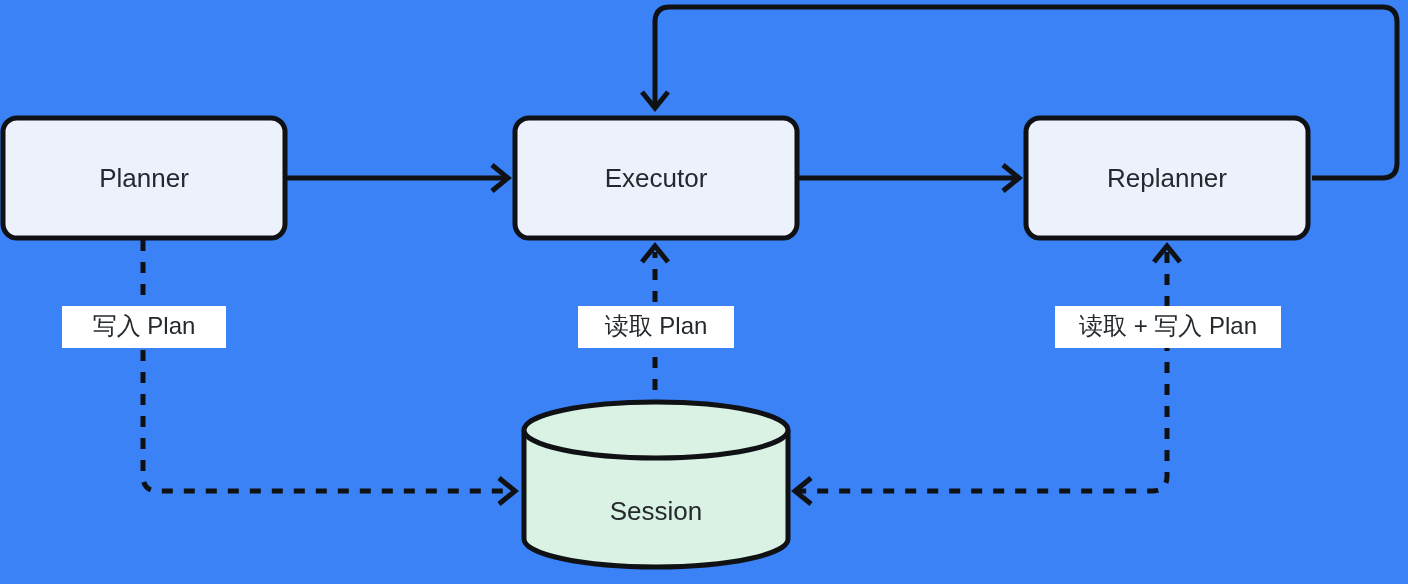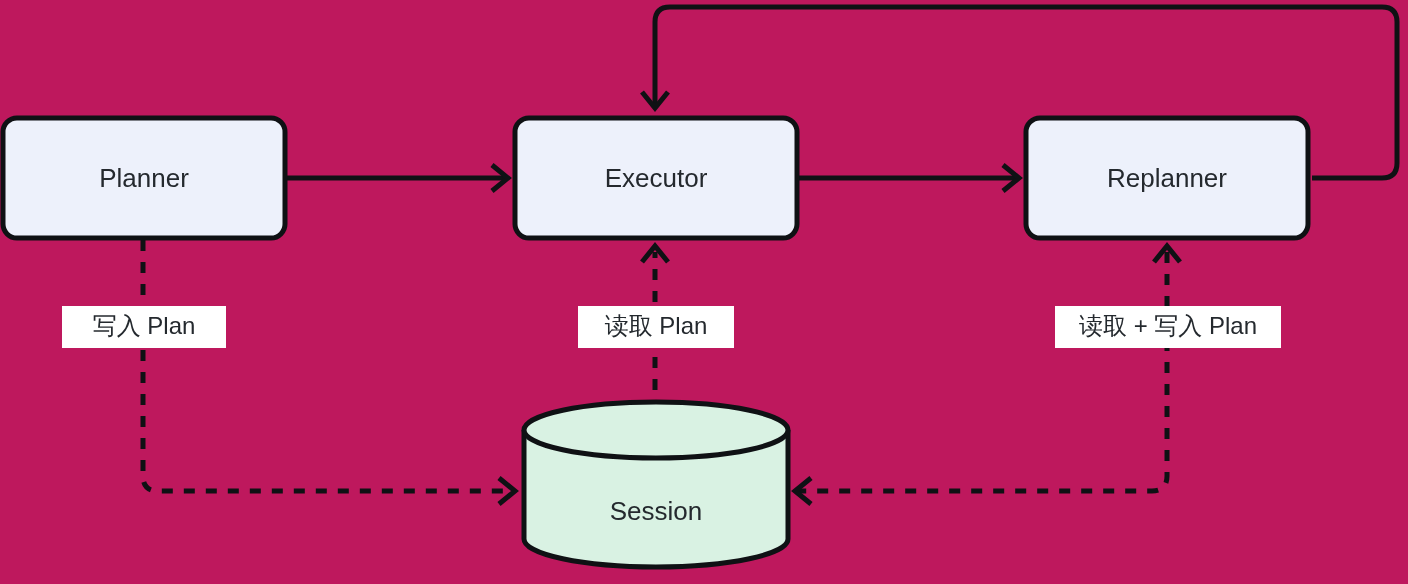--- a/index.html
+++ b/index.html
@@ -7,21 +7,21 @@
     padding: 0;
     background: #ffffff;
   }
   body {
     font-family: "Liberation Sans", "DejaVu Sans", sans-serif;
   }
   #diagram-canvas {
     position: relative;
     width: 1408px;
     height: 584px;
-    background: #be185d;
+    background: #3b82f6;
     overflow: hidden;
     text-align: center;
   }
   #diagram-svg {
     position: absolute;
     top: 0;
     left: 0;
     width: 1408px;
     height: 584px;
   }

